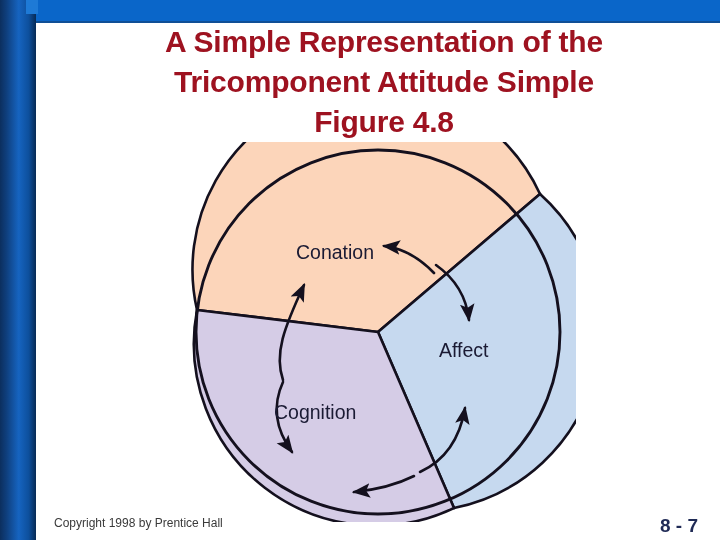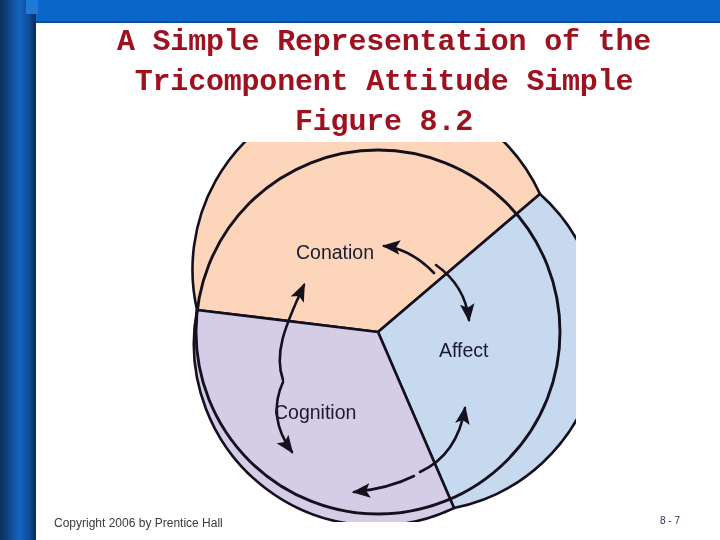--- a/index.html
+++ b/index.html
@@ -56,21 +56,21 @@
   }
 
   
   .title {
     position: absolute;
     left: 60px;
     top: 22px;
     width: 648px;
     text-align: center;
     color: #9e1220;
-    font-family: Liberation Mono, monospace;
+    font-family: Liberation Sans, sans-serif;
     font-weight: bold;
     font-size: 30px;
     line-height: 40px;
     letter-spacing: -0.2px;
   }
   .title-line { display: block; white-space: nowrap; }
 
   
   .figure-wrap {
     position: absolute;
@@ -96,40 +96,40 @@
     font-size: 12px;
     color: #3a3a3a;
     white-space: nowrap;
   }
   .pagenum {
     position: absolute;
     left: 660px;
     top: 515px;
     width: 54px;
     font-family: "Liberation Sans", sans-serif;
-    font-size: 10px;
-    font-weight: normal;
+    font-size: 19px;
+    font-weight: bold;
     color: #1f2a55;
     white-space: nowrap;
   }
 </style>
 </head>
 <body>
 
 <div id="slide">
 
   <div class="left-band"></div>
   <div class="top-band"></div>
   <div class="top-band-edge"></div>
   <div class="corner-notch"></div>
 
   <div class="title">
     <span class="title-line">A Simple Representation of the</span>
     <span class="title-line">Tricomponent Attitude Simple</span>
-    <span class="title-line">Figure 8.2</span>
+    <span class="title-line">Figure 4.8</span>
   </div>
 
   <div class="figure-wrap">
     <svg width="388" height="380" viewBox="0 0 388 380" xmlns="http://www.w3.org/2000/svg">
       <defs>
         <marker id="ah" markerWidth="9" markerHeight="9" refX="6.2" refY="3.1" orient="auto" markerUnits="strokeWidth">
           <path d="M0,0.3 L7,3.1 L0,5.9 L1.5,3.1 Z" fill="#14101e"></path>
         </marker>
       </defs>
 
@@ -163,16 +163,16 @@
       </g>
 
       <g>
         <text class="sector-label" x="108" y="117">Conation</text>
         <text class="sector-label" x="251" y="215">Affect</text>
         <text class="sector-label" x="86" y="277">Cognition</text>
       </g>
     </svg>
   </div>
 
-  <div class="copyright">Copyright 2006 by Prentice Hall</div>
+  <div class="copyright">Copyright 1998 by Prentice Hall</div>
   <div class="pagenum">8 - 7</div>
 
 </div>
 
 </body></html>

